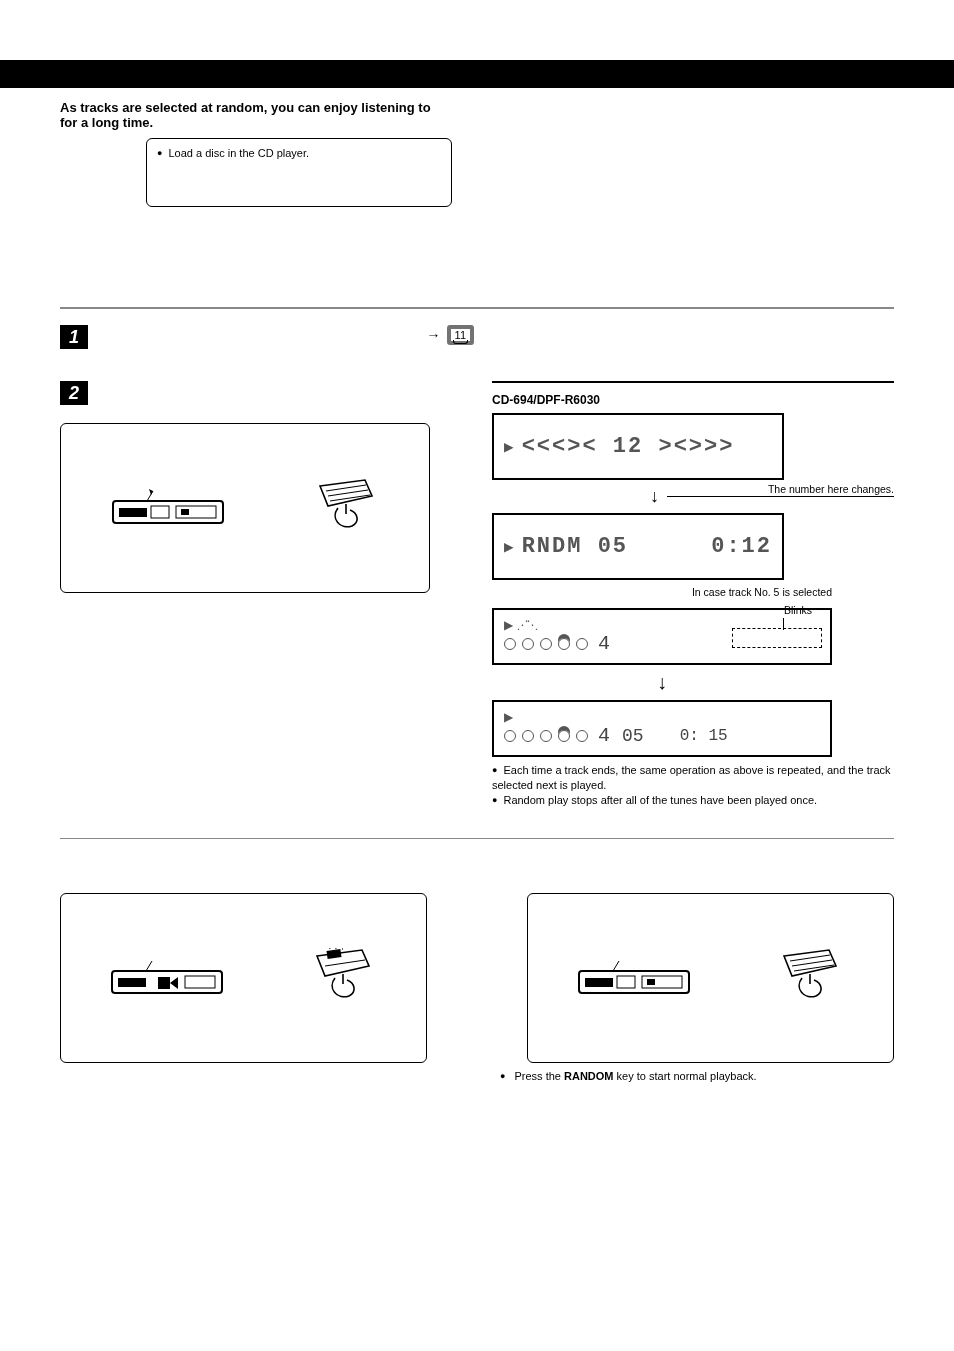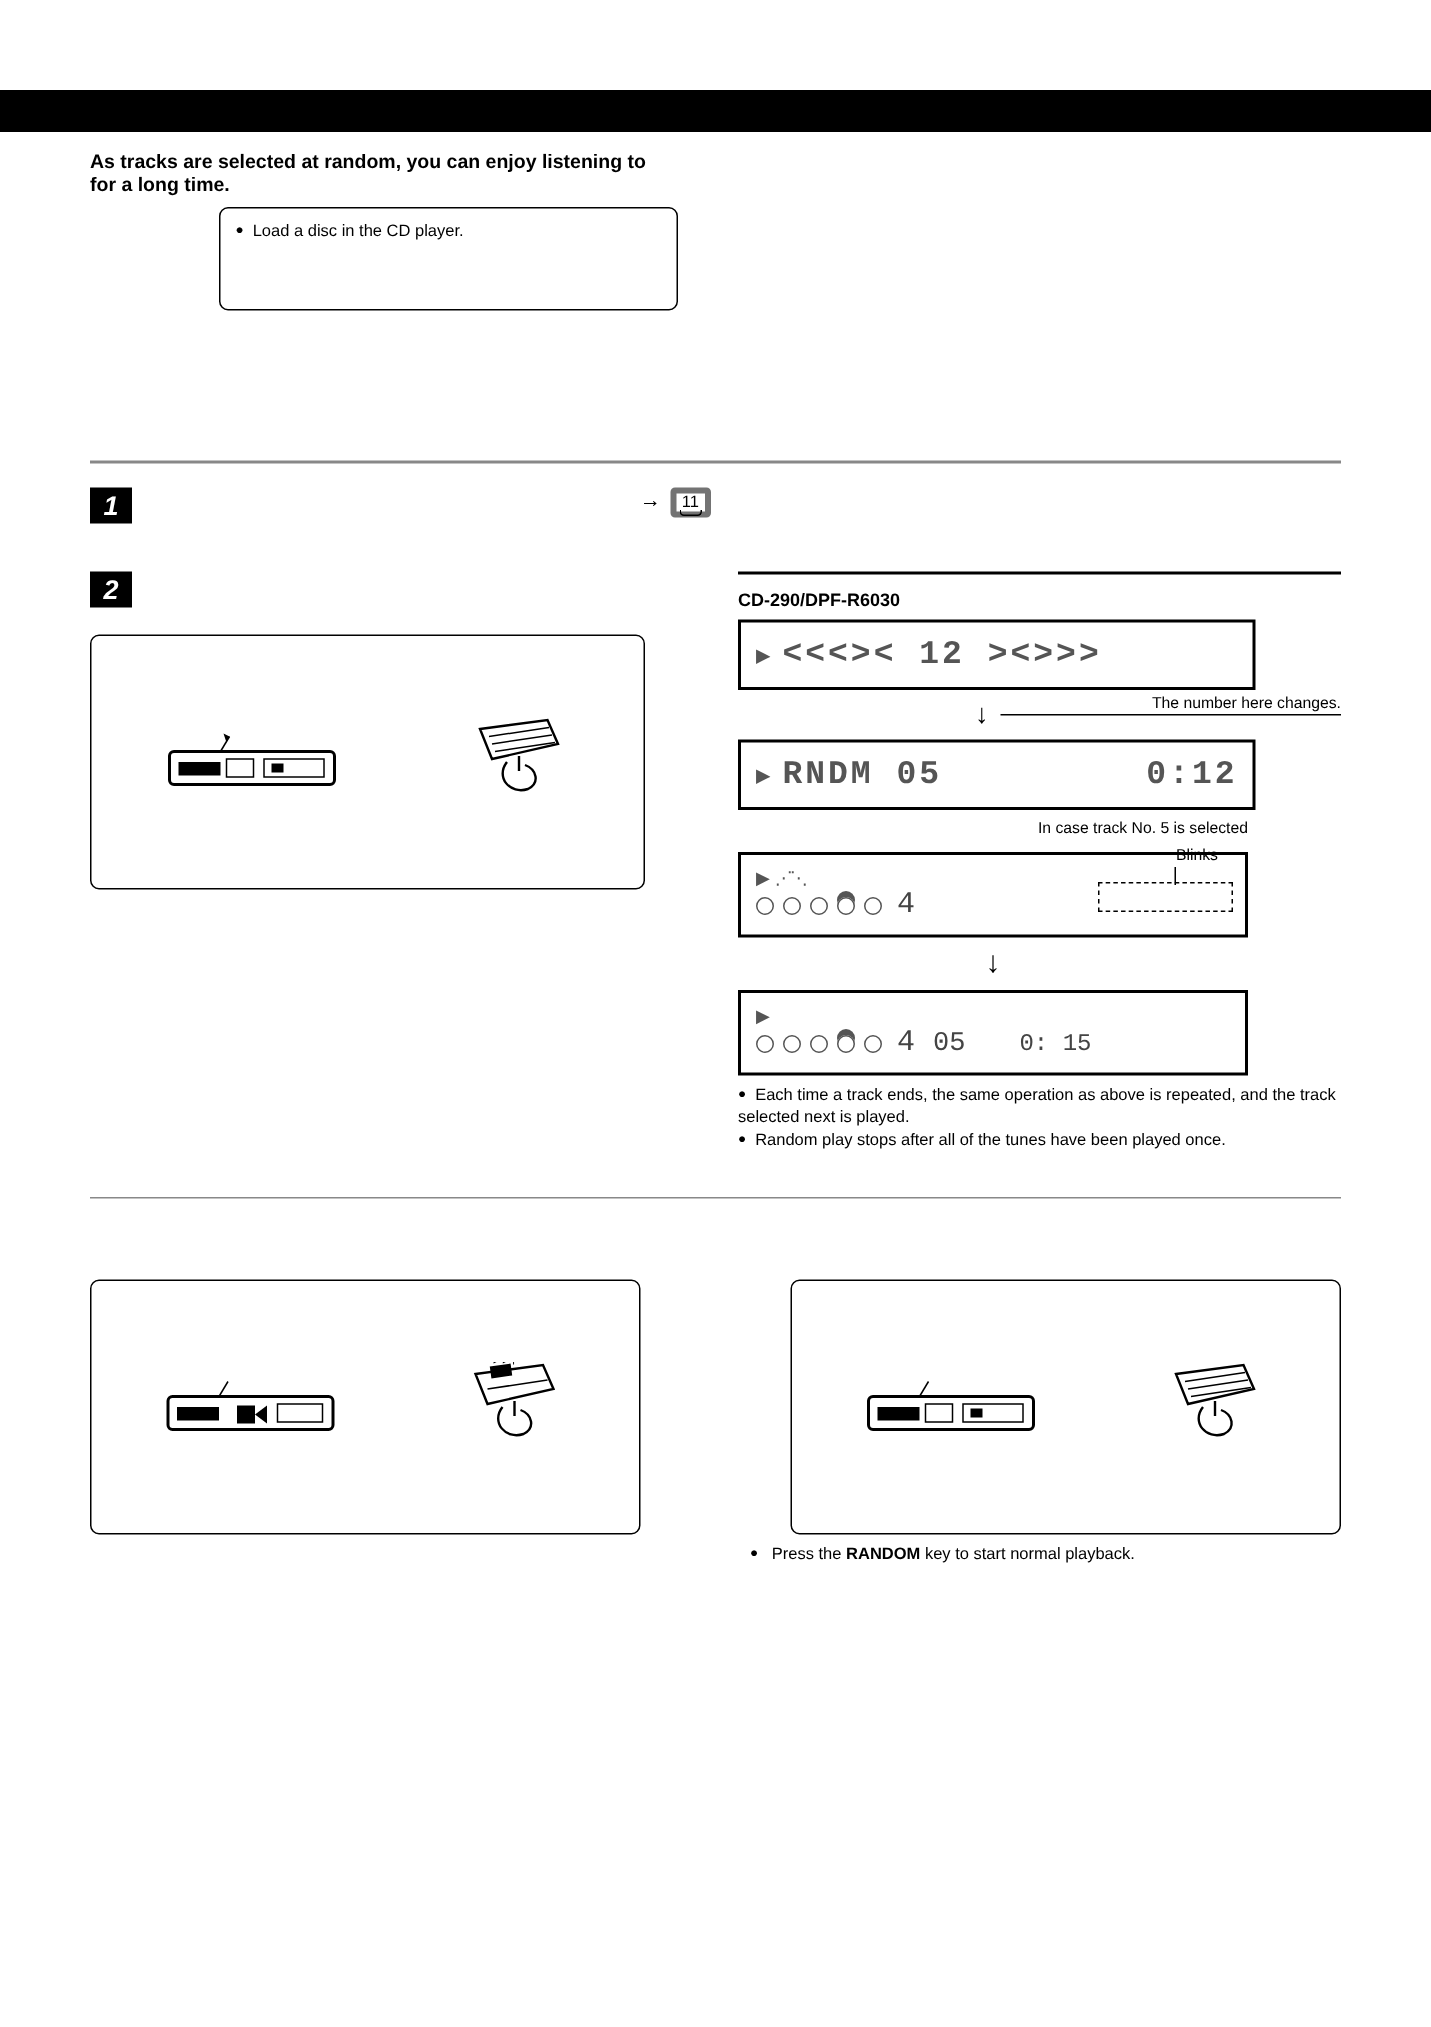--- a/index.html
+++ b/index.html
@@ -12,21 +12,21 @@
   .wideline { width: 416px; }
   .prep-box { border: 1px solid #000; border-radius: 6px; padding: 6px 10px; width: 306px; margin-left: 86px; }
   .prep-note { font-size: 11px; }
   .dot::before { content: "●"; font-size: 9px; margin-right: 6px; vertical-align: 1px; }
   .ruler { height: 2px; background: #888; margin: 20px 0 16px 0; }
   .lightline { height: 1px; background: #888; margin: 14px 0; }
   .step { display: flex; align-items: flex-start; margin-bottom: 12px; }
   .stepnum { width: 28px; height: 24px; background: #000; color: #fff; font-weight: bold; font-style: italic; font-size: 18px; text-align: center; line-height: 24px; margin-right: 10px; flex: none; }
   .leftcol { width: 420px; }
   .rightcol { width: 420px; margin-left: 0; }
-  .lcd { border: 2px solid #000; padding: 9px 10px; font-family: "Courier New", monospace; font-size: 22px; font-weight: bold; letter-spacing: 2px; color: #555; width: 345px; margin: 6px 0; position: relative; }
+  .lcd { border: 2px solid #000; padding: 19px 10px; font-family: "Courier New", monospace; font-size: 22px; font-weight: bold; letter-spacing: 2px; color: #555; width: 292px; margin: 6px 0; position: relative; }
   .lcd-play::before { content: "▶"; font-size: 16px; color: #555; margin-right: 6px; }
   .lcd-time { float: right; color: #555; }
   .caption { font-size: 10.5px; text-align: right; margin: 2px 0 10px 0; }
   .sideann { font-size: 10.5px; position: absolute; }
   .arrowdown { font-size: 20px; text-align: center; margin: 4px 0; }
   .boxframe { border: 1px solid #000; border-radius: 6px; padding: 14px 10px; height: 170px; display: flex; align-items: center; justify-content: space-around; }
   .devicebox { border: 1px solid #000; border-radius: 6px; padding: 14px 10px; height: 170px; width: 370px; display: flex; align-items: center; justify-content: space-around; }
   .panel-svg { width: 120px; height: 50px; }
   .remote-svg { width: 70px; height: 60px; }
   .note { font-size: 11px; line-height: 1.35; margin-top: 6px; }
@@ -96,21 +96,21 @@
           <line x1="18" y1="18" x2="58" y2="12" stroke="#000"></line>
           <line x1="20" y1="23" x2="60" y2="17" stroke="#000"></line>
           <path d="M28 30 C 20 40, 30 52, 42 48 C 50 44, 48 35, 40 32" fill="none" stroke="#000" stroke-width="1.6"></path>
           <line x1="36" y1="26" x2="36" y2="36" stroke="#000" stroke-width="1.6"></line>
         </svg>
       </div>
     </div>
 
     <div class="rightcol">
       <div style="height:2px;background:#000;margin-bottom:10px"></div>
-      <div class="subhead">CD-290/DPF-R6030</div>
+      <div class="subhead">CD-694/DPF-R6030</div>
 
       <div class="lcd">
         <span class="lcd-play"></span><span>&lt;&lt;&lt;&gt;&lt;   12   &gt;&lt;&gt;&gt;&gt;</span>
       </div>
       <div style="display:flex;align-items:center;gap:8px;">
         <div style="width:150px"></div>
         <span style="font-size:18px">↓</span>
         <div style="border-top:1px solid #000; flex:1; position:relative; height:0;">
           <span class="sideann" style="right:0; top:-14px">The number here changes.</span>
         </div>

